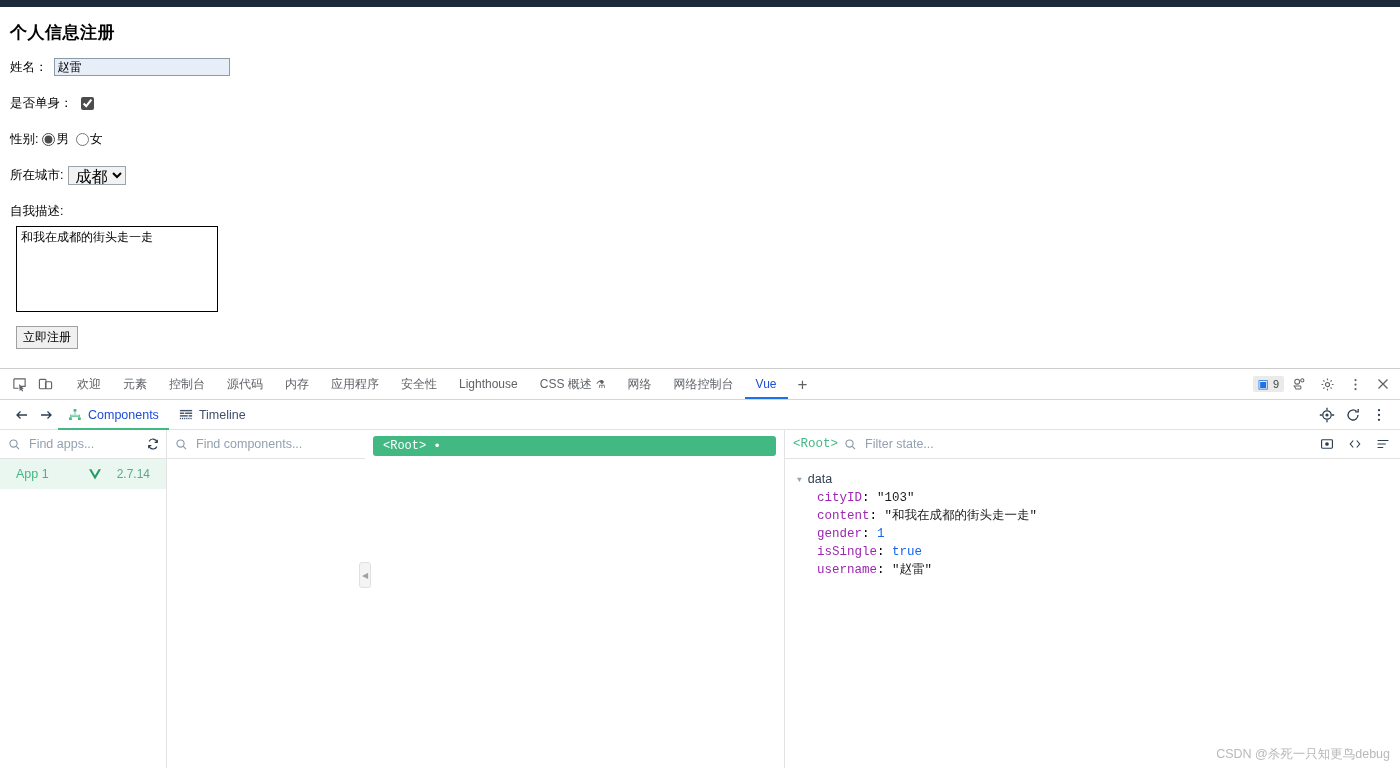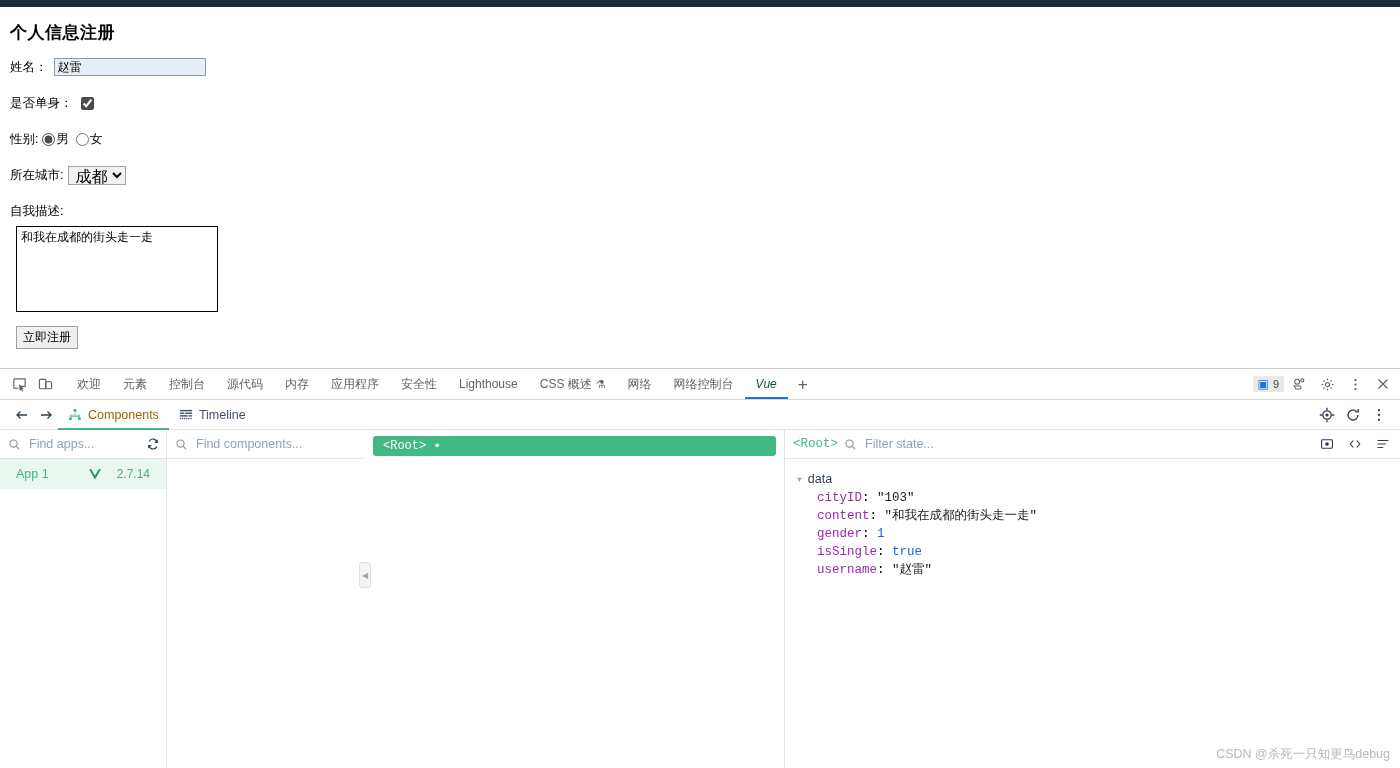--- a/index.html
+++ b/index.html
@@ -34,21 +34,21 @@
   }
   .form-row {
     display: flex;
     align-items: center;
     margin: 0 0 18px 2px;
     font-size: 12.5px;
     color: #000;
   }
   .form-label { white-space: nowrap; }
   .text-input {
-    width: 152px; height: 18px;
+    width: 176px; height: 18px;
     margin-left: 6px;
     border: 1px solid #8d9aa8;
     background: #e8eef7;
     font-family: "Liberation Sans", sans-serif;
     font-size: 12px;
     color: #000;
     padding: 0 3px;
     outline: none;
   }
   .cb {
@@ -130,21 +130,21 @@
   .dt-tab {
     font-size: 12px;
     color: #5f6368;
     padding: 0 11px;
     height: 100%;
     display: flex; align-items: center;
     white-space: nowrap;
     cursor: pointer;
     gap: 4px;
   }
-  .dt-tab.active { color: #14532d; box-shadow: inset 0 -2px 0 0 #1a73e8; font-style: italic; }
+  .dt-tab.active { color: #1d4ed8; box-shadow: inset 0 -2px 0 0 #1a73e8; }
   .dt-tab .flask { font-size: 11px; }
   .dt-plus { font-size: 17px; color: #5f6368; padding: 0 10px; cursor: pointer; line-height: 1; }
   .dt-right { display: flex; align-items: center; gap: 2px; flex: 0 0 auto; }
   .msg-badge {
     display: flex; align-items: center; gap: 4px;
     background: #eaeaea;
     border-radius: 2px;
     padding: 2px 5px;
     font-size: 11px;
     color: #3c4043;
@@ -165,21 +165,21 @@
     display: flex; align-items: center; justify-content: center;
     color: #2c3e50; font-size: 14px; cursor: pointer;
   }
   .vue-tab {
     display: flex; align-items: center; gap: 6px;
     height: 30px; padding: 0 10px;
     font-size: 12.5px;
     color: #42506b;
     cursor: pointer;
   }
-  .vue-tab.active { color: #a16207; box-shadow: inset 0 -2px 0 0 #42b883; }
+  .vue-tab.active { color: #1d4ed8; box-shadow: inset 0 -2px 0 0 #42b883; }
   .vue-tab:first-of-type { margin-left: 10px; }
   .vue-toolbar-spacer { flex: 1 1 auto; }
   .vt-icon { width: 26px; height: 24px; display: flex; align-items: center; justify-content: center; color: #2c3e50; cursor: pointer; }
 
   
   .vue-body { flex: 1 1 auto; display: flex; min-height: 0; position: relative; }
   .col-apps { width: 167px; border-right: 1px solid #e3e3e3; display: flex; flex-direction: column; }
   .col-tree { flex: 1 1 auto; border-right: 1px solid #e3e3e3; display: flex; flex-direction: row; position: relative; min-width: 0; }
   .col-state { width: 615px; display: flex; flex-direction: column; }
 

